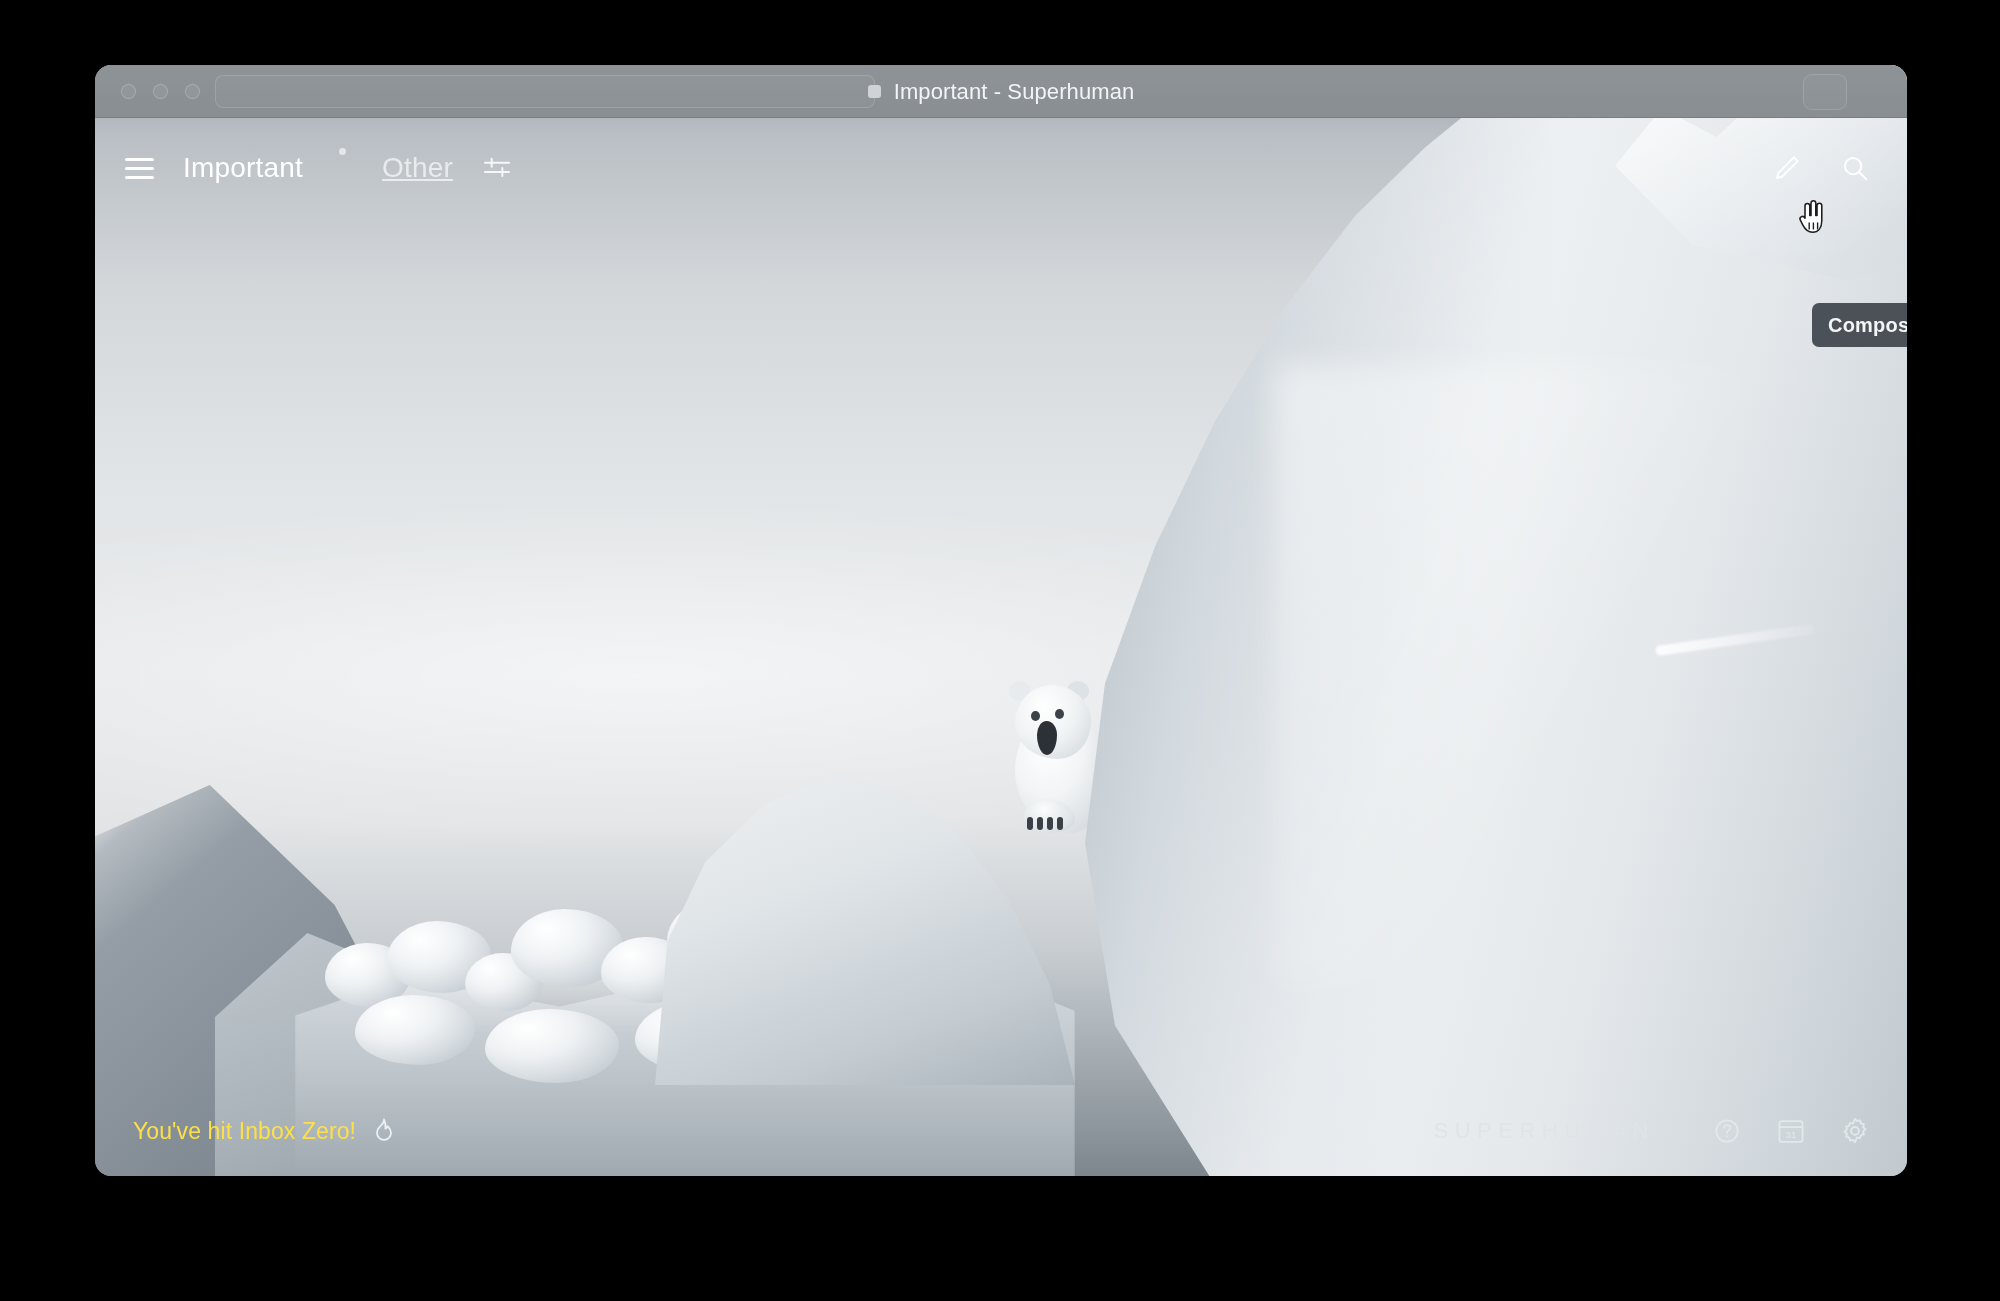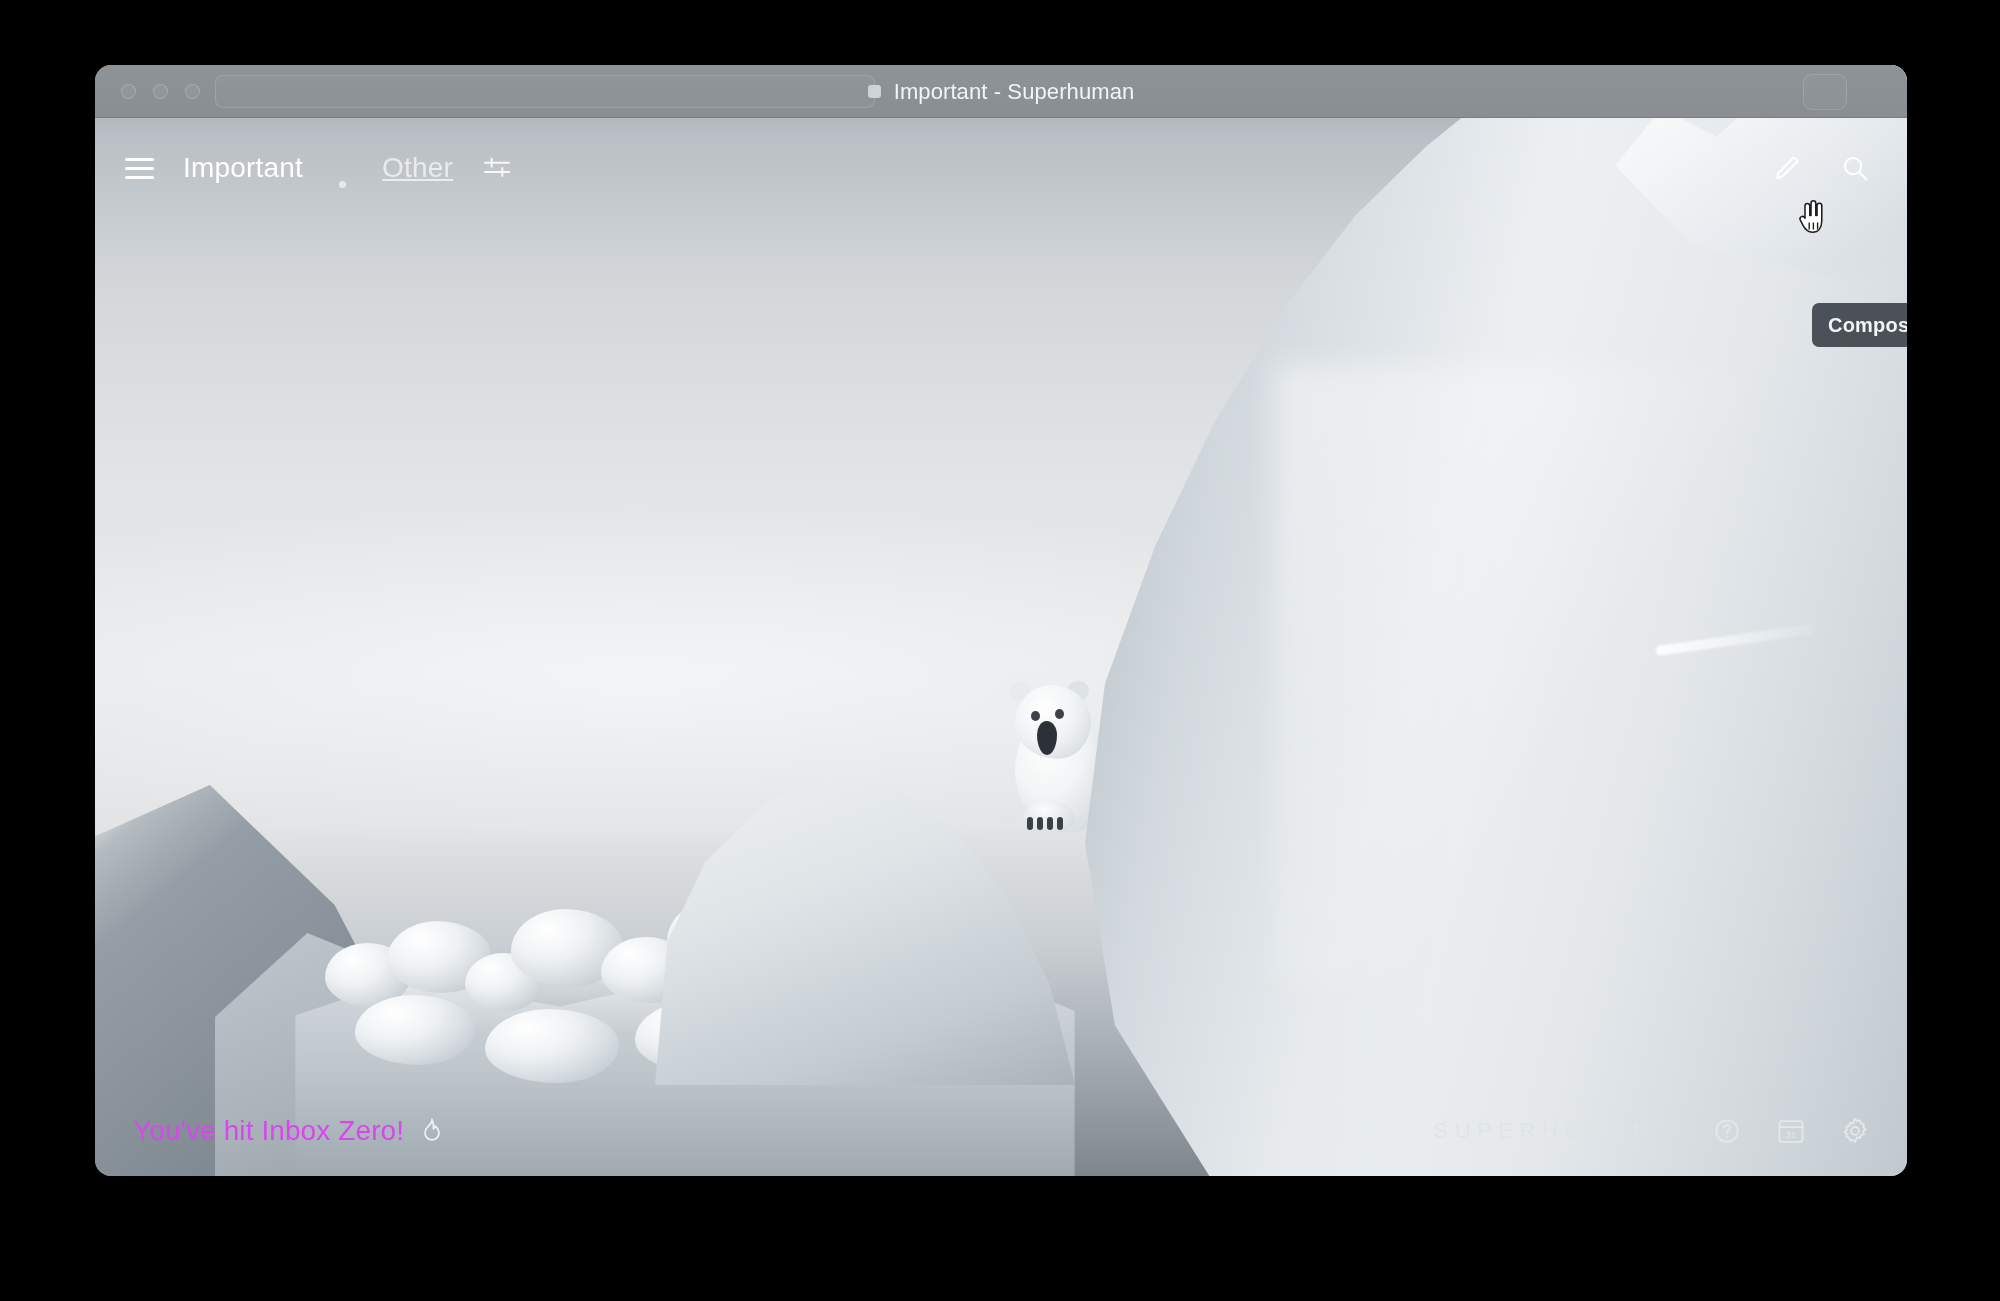--- a/index.html
+++ b/index.html
@@ -231,21 +231,21 @@
   }
   .nav-left { display:flex; align-items:center; gap:0; padding-left:22px; }
   .hamburger {
     width:44px; height:44px;
     display:flex; flex-direction:column; justify-content:center; align-items:center; gap:6px;
     cursor:pointer;
   }
   .hamburger span {
     display:block; width:29px; height:3px; background:#ffffff; border-radius:2px;
   }
-  .nav-tabs { display:flex; align-items:flex-end; gap:14px; margin-left:20px; }
+  .nav-tabs { display:flex; align-items:flex-start; gap:14px; margin-left:20px; }
   .tab {
     font-size:28px; font-weight:400; letter-spacing:.2px; cursor:pointer;
     padding:4px 2px;
   }
   .tab.active { color:#ffffff; }
   .tab.inactive { color:rgba(255,255,255,.66);text-decoration:underline; }
   .tab-sep {
     width:7px; height:7px; border-radius:50%;
     background:rgba(255,255,255,.62);
     margin:0 20px;
@@ -272,21 +272,21 @@
   }
   .tt-label { color:#f3f5f6; font-size:20px; font-weight:700; letter-spacing:.2px; }
 
   
   #bottombar {
     position:absolute; left:0; right:0; bottom:0; height:90px;
     display:flex; align-items:center;
     padding:0 34px 0 38px;
   }
   .inbox-zero { display:flex; align-items:center; gap:16px; }
-  .iz-text { color:#d946ef; font-size:28px; letter-spacing:.1px; }
+  .iz-text { color:#fde047; font-size:23px; letter-spacing:.1px; }
   .brand {
     color:#dfe4e7; font-size:22px; letter-spacing:6.5px; font-weight:400;
     margin-right:54px;
   }
   .bottom-right { display:flex; align-items:center; gap:28px; }
 
   svg { display:block; }
 </style>
 </head>
 <body>

